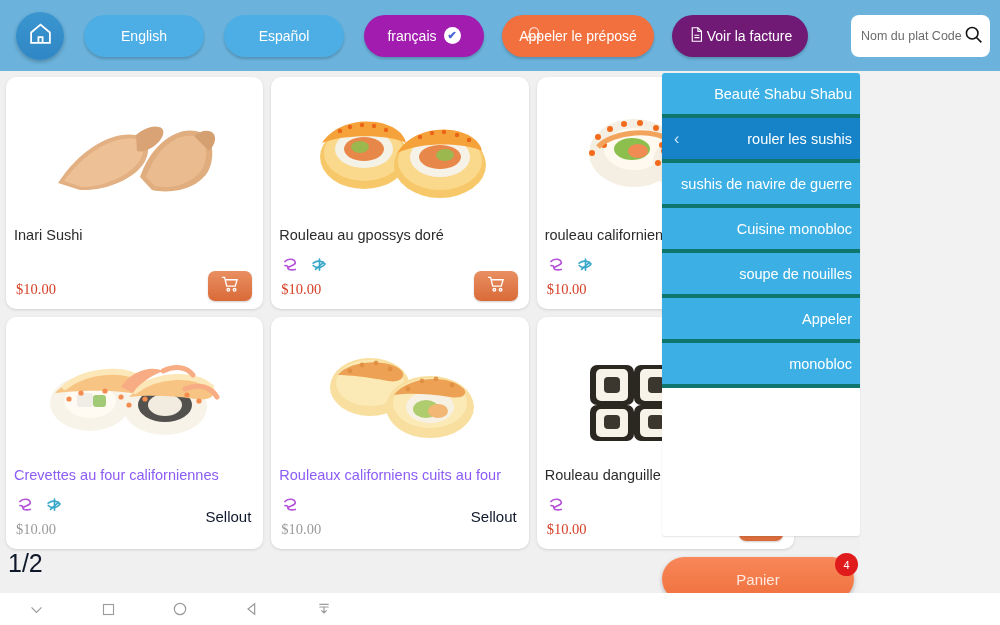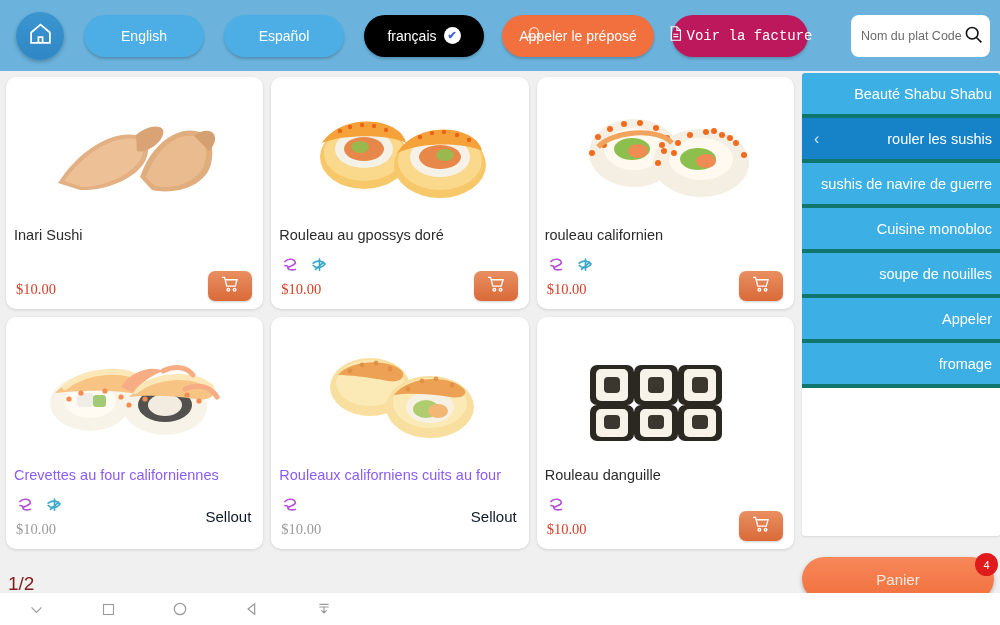--- a/index.html
+++ b/index.html
@@ -4,21 +4,21 @@
 <style>
   * { box-sizing: border-box; margin: 0; padding: 0; }
   html, body {
     width: 1000px; height: 625px;
     font-family: "Liberation Sans", sans-serif;
     overflow: hidden;
     background: #f2f2f2;
   }
   #app {
     position: relative;
-    width: 1000px; height: 625px;
+    width: 860px; height: 625px;
     background: #f0f0f0;
   }
 
   
   .topbar {
     position: absolute; left: 0; top: 0;
     width: 1000px; height: 71px;
     background: #6bb3dd;
     display: flex; align-items: center;
   }
@@ -37,37 +37,37 @@
     border-radius: 21px;
     display: flex; align-items: center; justify-content: center;
     color: #ffffff;
     font-size: 14px;
     padding: 0 10px;
     box-shadow: 0 2px 3px rgba(0,0,0,.2);
     flex: 0 0 auto;
     white-space: nowrap;
   }
   .pill-lang { width: 120px; background: #4caee4; margin-left: 20px; }
-  .pill-lang.active { background: #000000; }
+  .pill-lang.active { background: #a21caf; }
   .pill-lang .chk {
     width: 17px; height: 17px; border-radius: 50%;
     background: #fff; color: #4a63d8;
     display: inline-flex; align-items: center; justify-content: center;
     font-size: 11px; margin-left: 7px; font-weight: bold;
   }
   .pill-call {
     background: #f2703e; margin-left: 18px; width: 152px;
     position: relative;
   }
   .pill-call .lbl { position: relative; z-index: 2; }
   .pill-call .bell {
     position: absolute; left: 22px; top: 10px; z-index: 1; opacity: .75;
   }
   .pill-bill {
-    background: #be185d; margin-left: 18px; width: 136px; font-family: Liberation Mono, monospace;
+    background: #701a75; margin-left: 18px; width: 136px;
   }
   .pill-bill svg { width: 17px; height: 19px; margin-right: 2px; }
 
   .searchbox {
     position: absolute; right: 10px; top: 15px;
     width: 139px; height: 42px;
     background: #fff; border-radius: 8px;
     display: flex; align-items: center; padding: 0 6px 0 10px;
     overflow: hidden;
   }
@@ -178,22 +178,22 @@
   .panier-badge {
     position: absolute; right: -4px; top: -4px;
     width: 23px; height: 23px; border-radius: 50%;
     background: #e01b1b; color: #fff;
     font-size: 11px;
     display: flex; align-items: center; justify-content: center;
   }
 
   
   .pager {
-    position: absolute; left: 8px; bottom: 30px;
-    font-size: 19px; color: #7f1d1d;
+    position: absolute; left: 8px; bottom: 47px;
+    font-size: 25px; color: #0f172a;
   }
   .navbar {
     position: absolute; left: 0; bottom: 0;
     width: 1000px; height: 32px;
     background: #ffffff;
     display: flex; align-items: center;
   }
   .nav-ico {
     width: 72px; display: flex; align-items: center; justify-content: center;
   }
@@ -571,21 +571,21 @@
     <div class="cat">
       <span>Cuisine monobloc</span>
     </div>
     <div class="cat">
       <span>soupe de nouilles</span>
     </div>
     <div class="cat">
       <span>Appeler</span>
     </div>
     <div class="cat">
-      <span>fromage</span>
+      <span>monobloc</span>
     </div>
   </div>
 
   <div class="panier">
     <span>Panier</span>
     <span class="panier-badge">4</span>
   </div>
 
   <div class="pager">1/2</div>
 

